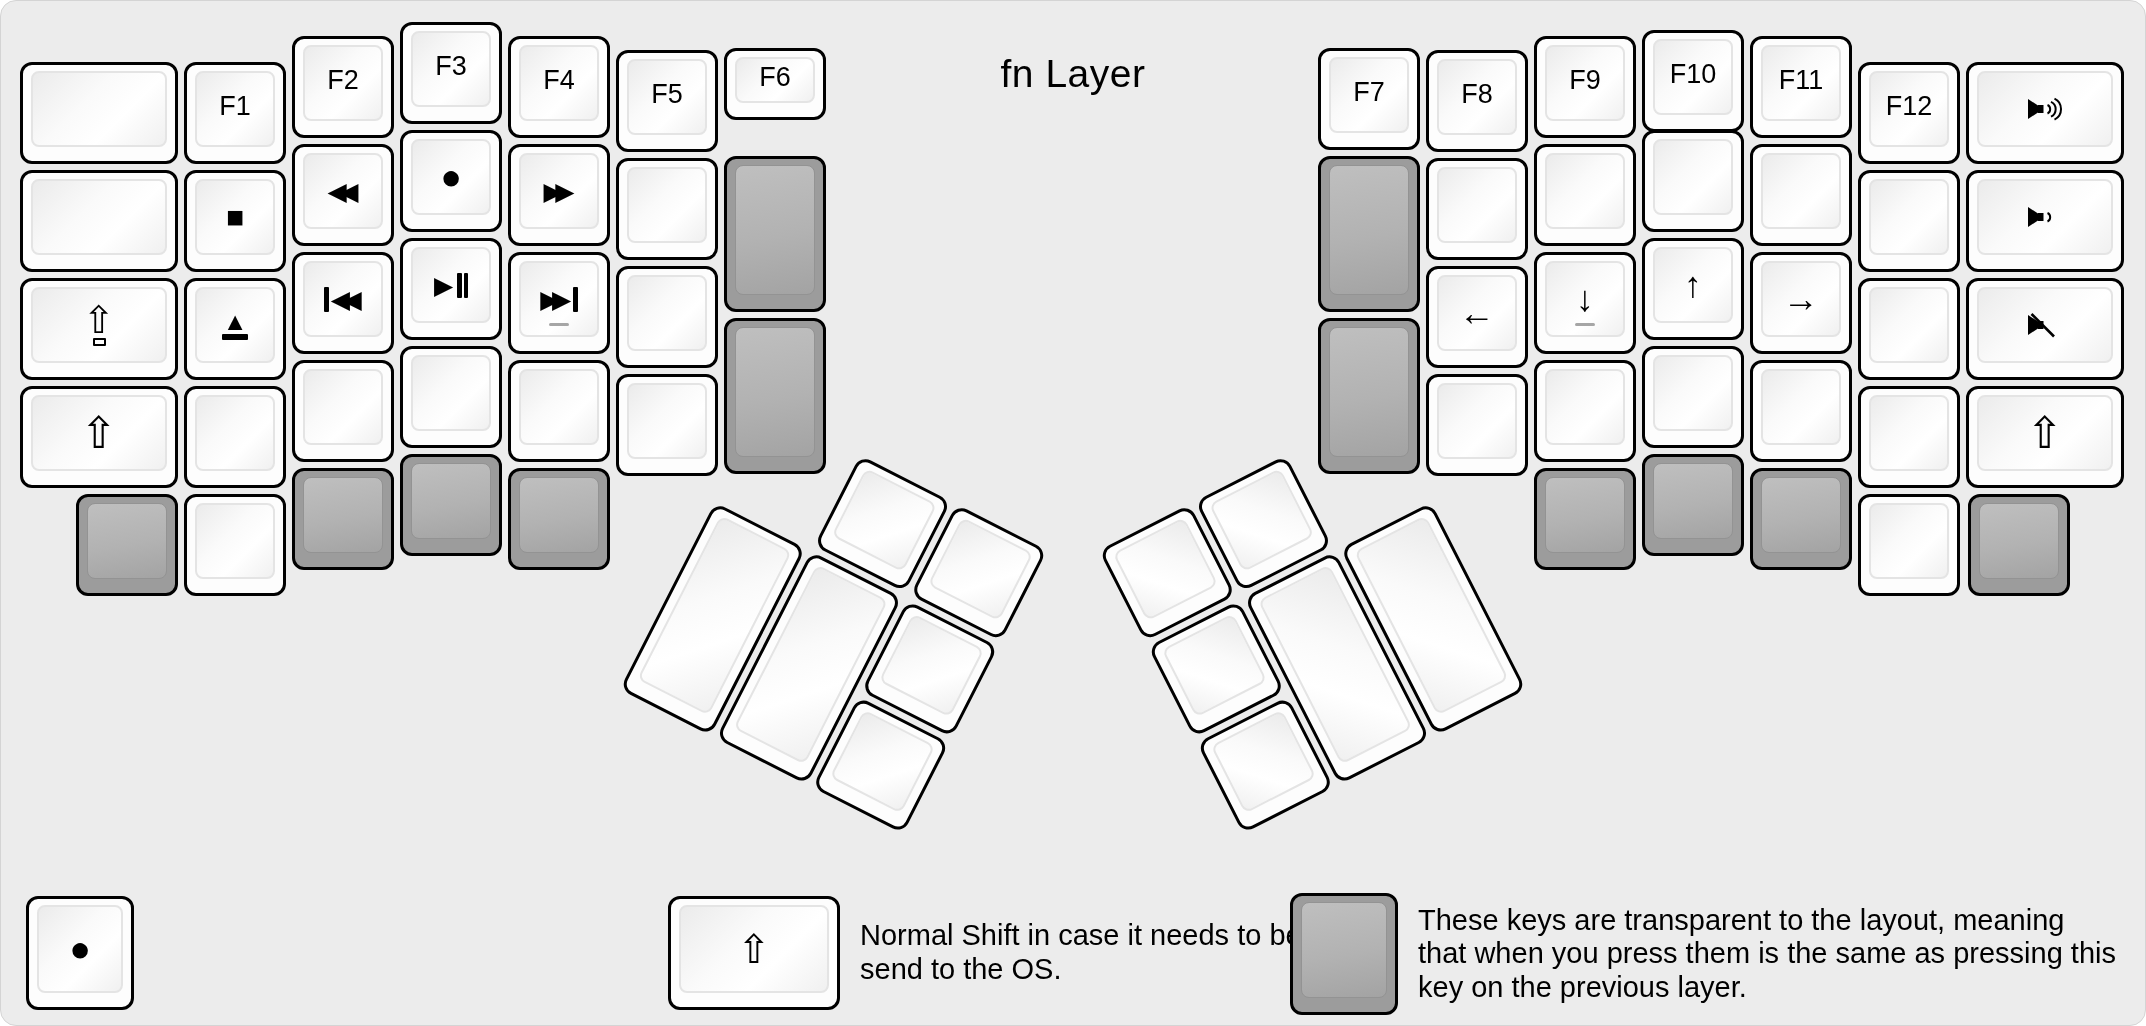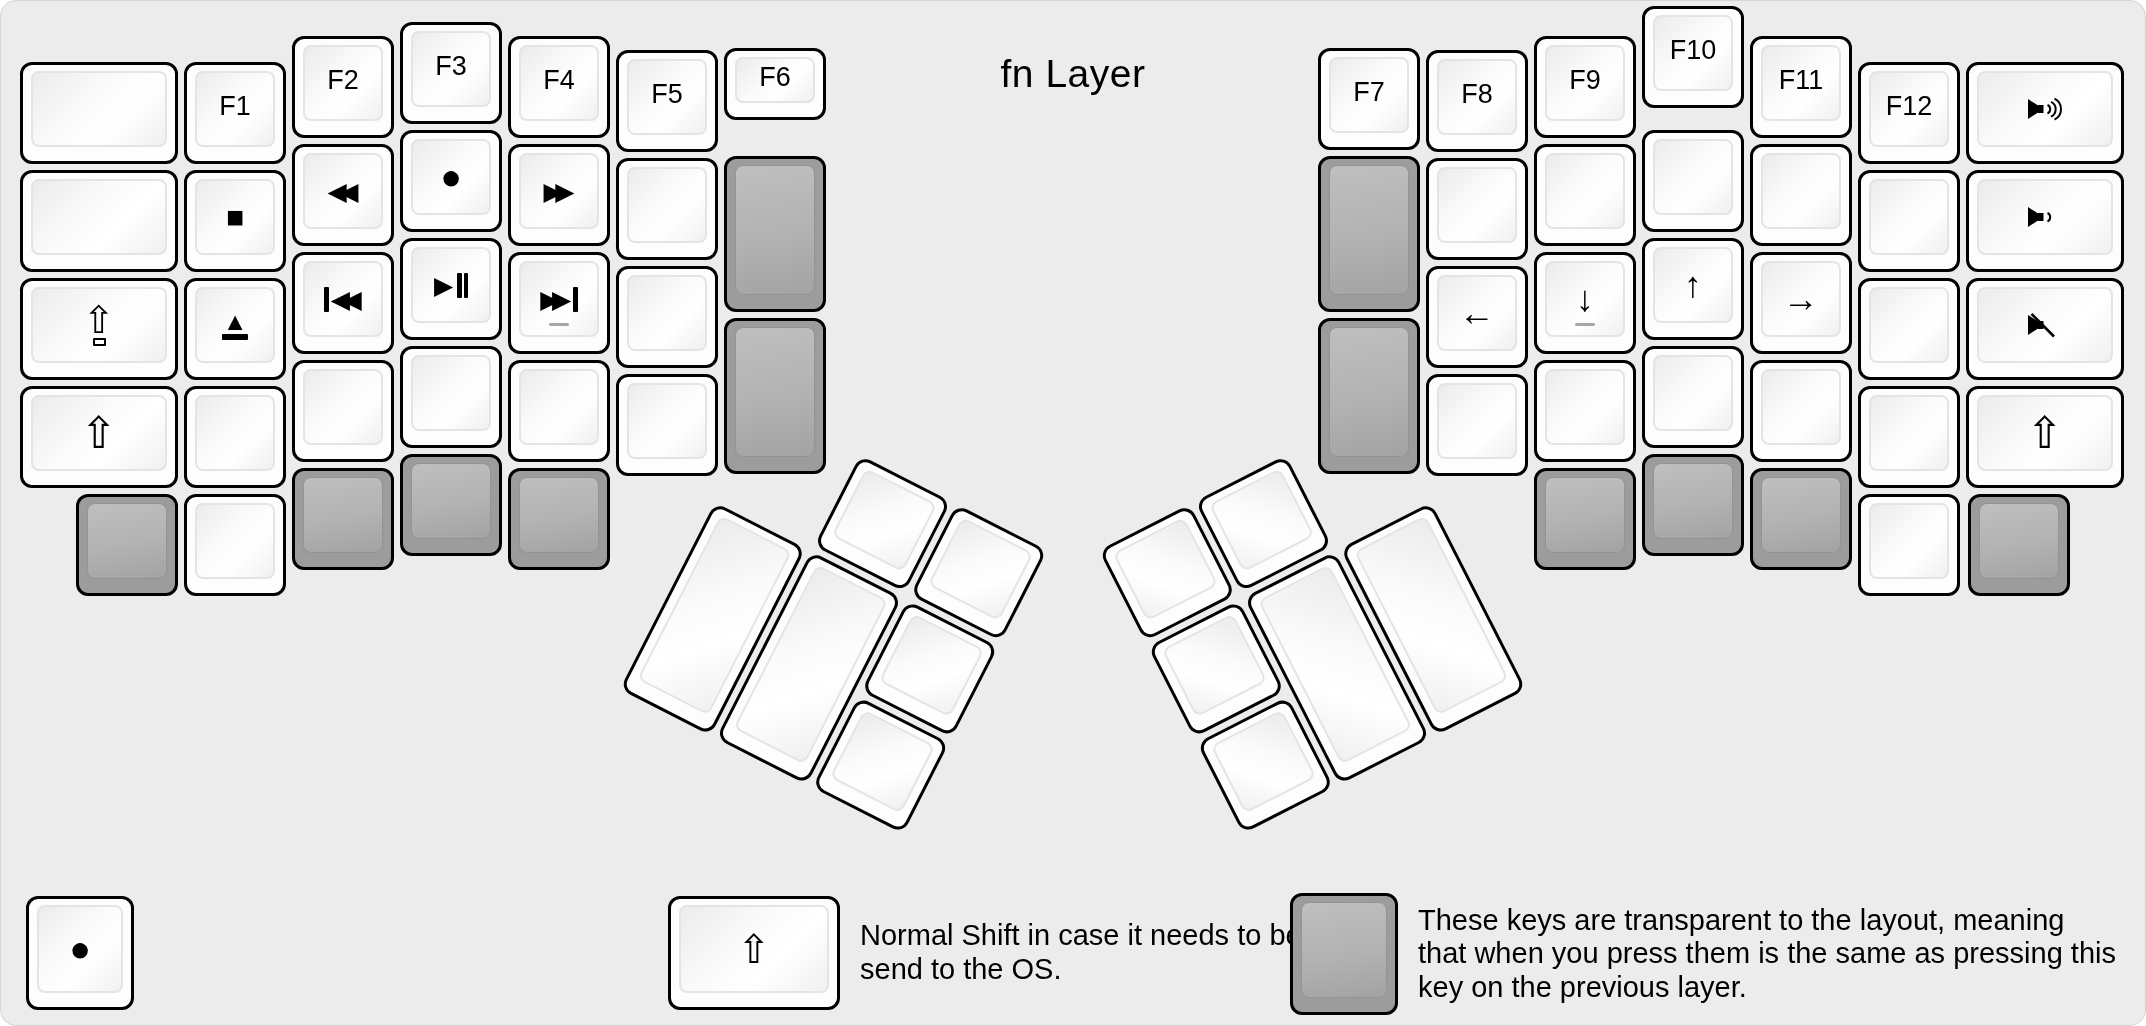--- a/index.html
+++ b/index.html
@@ -239,21 +239,21 @@
             <span class="sym arr">↓</span>
             <span class="hbar"></span>
           </div>
         </div>
         <div class="key" style="left: 1534px; top: 360px; width: 102px; height: 102px;">
           <div class="top"></div>
         </div>
         <div class="key gray" style="left: 1534px; top: 468px; width: 102px; height: 102px;">
           <div class="top"></div>
         </div>
-        <div class="key" style="left: 1642px; top: 6px; width: 102px; height: 102px;">
+        <div class="key" style="left: 1642px; top: 30px; width: 102px; height: 102px;">
           <div class="top">
             <span class="flabel">F10</span>
           </div>
         </div>
         <div class="key" style="left: 1642px; top: 130px; width: 102px; height: 102px;">
           <div class="top"></div>
         </div>
         <div class="key" style="left: 1642px; top: 238px; width: 102px; height: 102px;">
           <div class="top">
             <span class="sym arr">↑</span>

